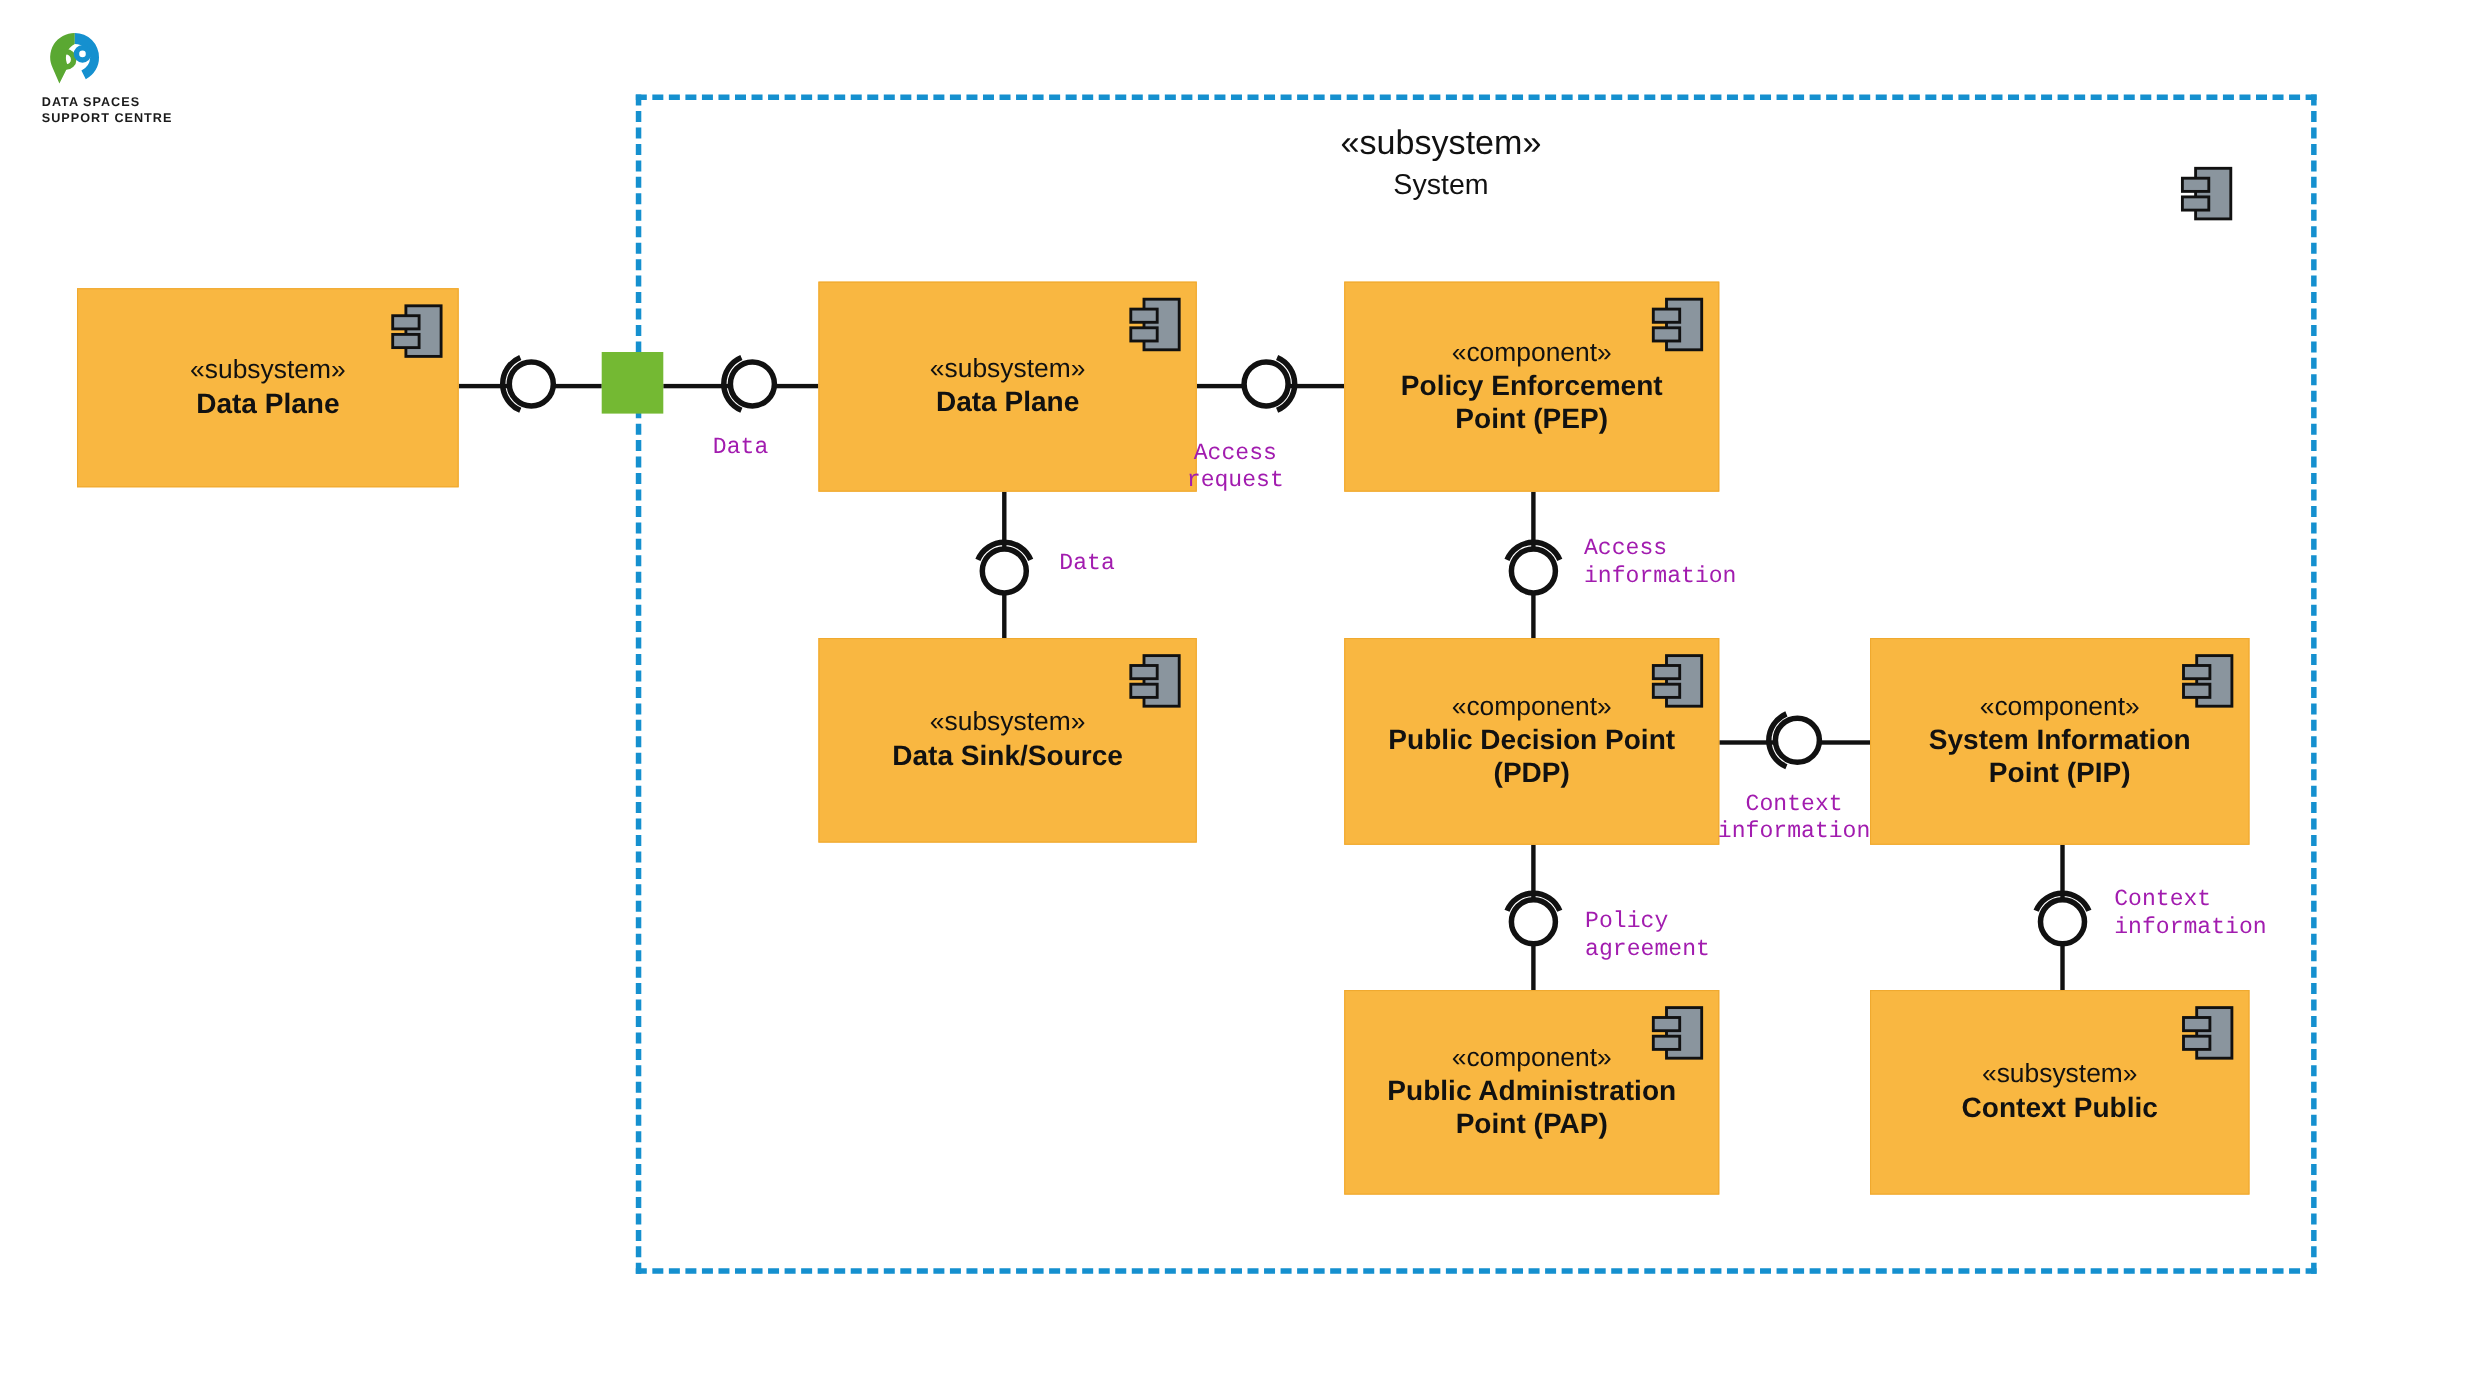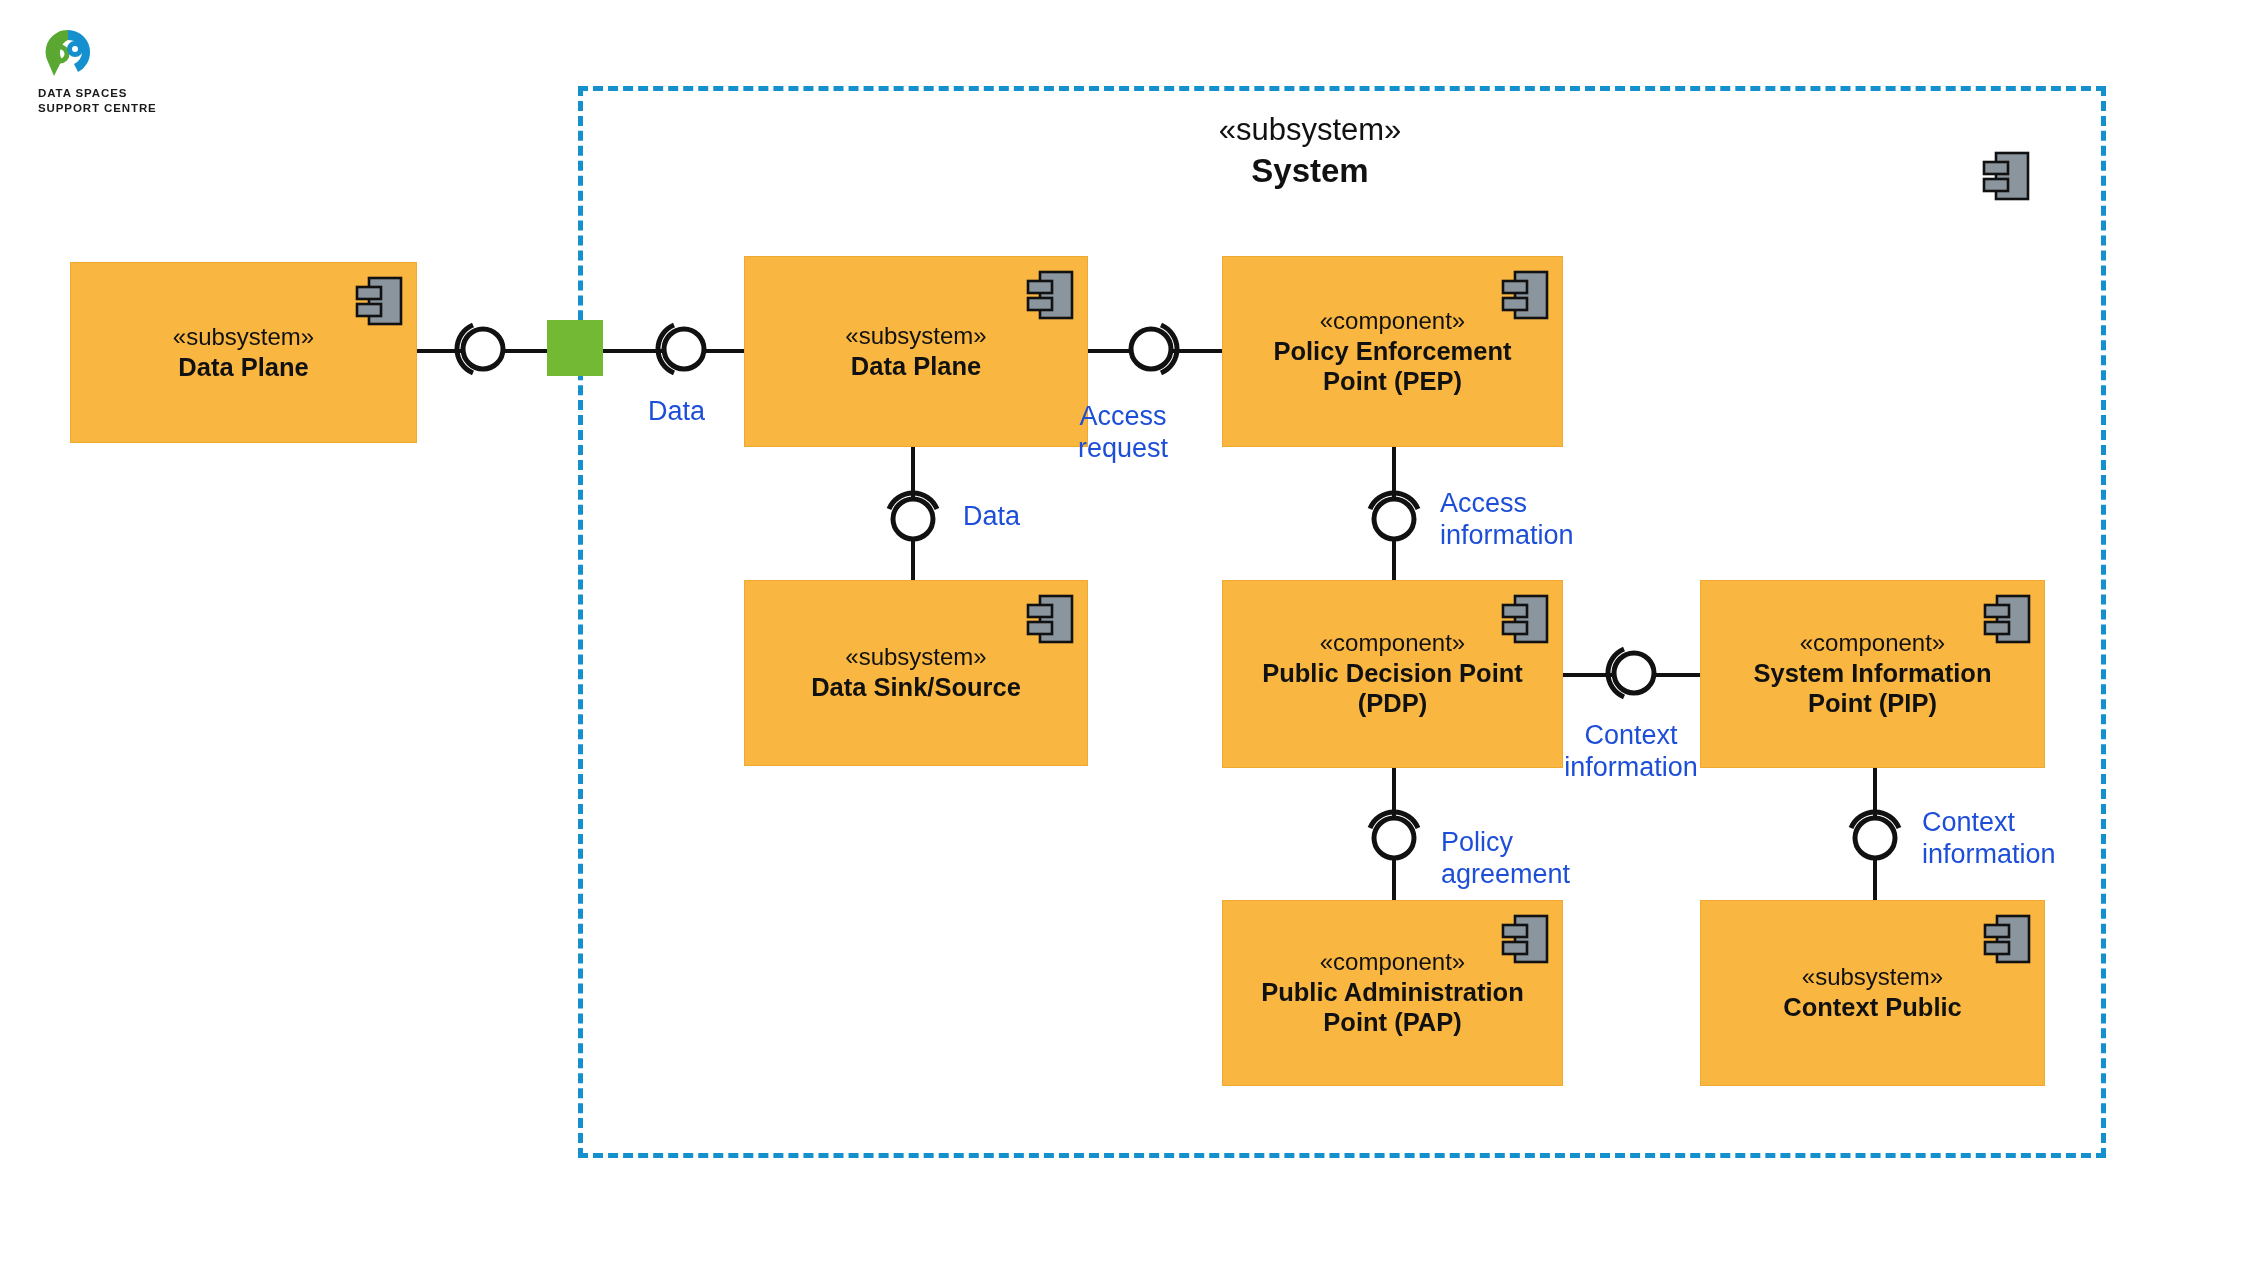--- a/index.html
+++ b/index.html
@@ -32,21 +32,21 @@
     left: 578px; top: 86px;
     width: 1528px; height: 1072px;
     border: 5px dashed #1590cf;
     background: transparent;
   }
   #system-header {
     position: absolute; left: 1100px; top: 112px;
     width: 420px; text-align: center; line-height: 1.18;
   }
   #system-header .stereo { font-size: 31px; color: #111; font-weight: 400; }
-  #system-header .name   { font-size: 33px; color: #111; font-weight: 700; margin-top: 3px; }
+  #system-header .name   { font-size: 26px; color: #111; font-weight: 400; margin-top: 3px; }
 
   
   .comp {
     position: absolute;
     background: #f9b741;
     border: 1px solid #f0a92f;
     display: flex;
     flex-direction: column;
     align-items: center;
     justify-content: center;
@@ -73,24 +73,25 @@
   .wire { position: absolute; background: #111; }
   .wire.h { height: 4px; }
   .wire.v { width: 4px; }
 
   
   .iface { position: absolute; width: 64px; height: 64px; }
 
   
   .lbl {
     position: absolute;
-    font-size: 27px;
-    color: #1d4ed8;
+    font-size: 21px;
+    color: #a21caf;
     line-height: 1.2;
     white-space: pre-line;
+    font-family: Liberation Mono, monospace;
   }
   .lbl.center { text-align: center; }
 </style>
 </head>
 <body>
 
 <div id="canvas">
 
   <div id="logo">
     <div class="mark">

